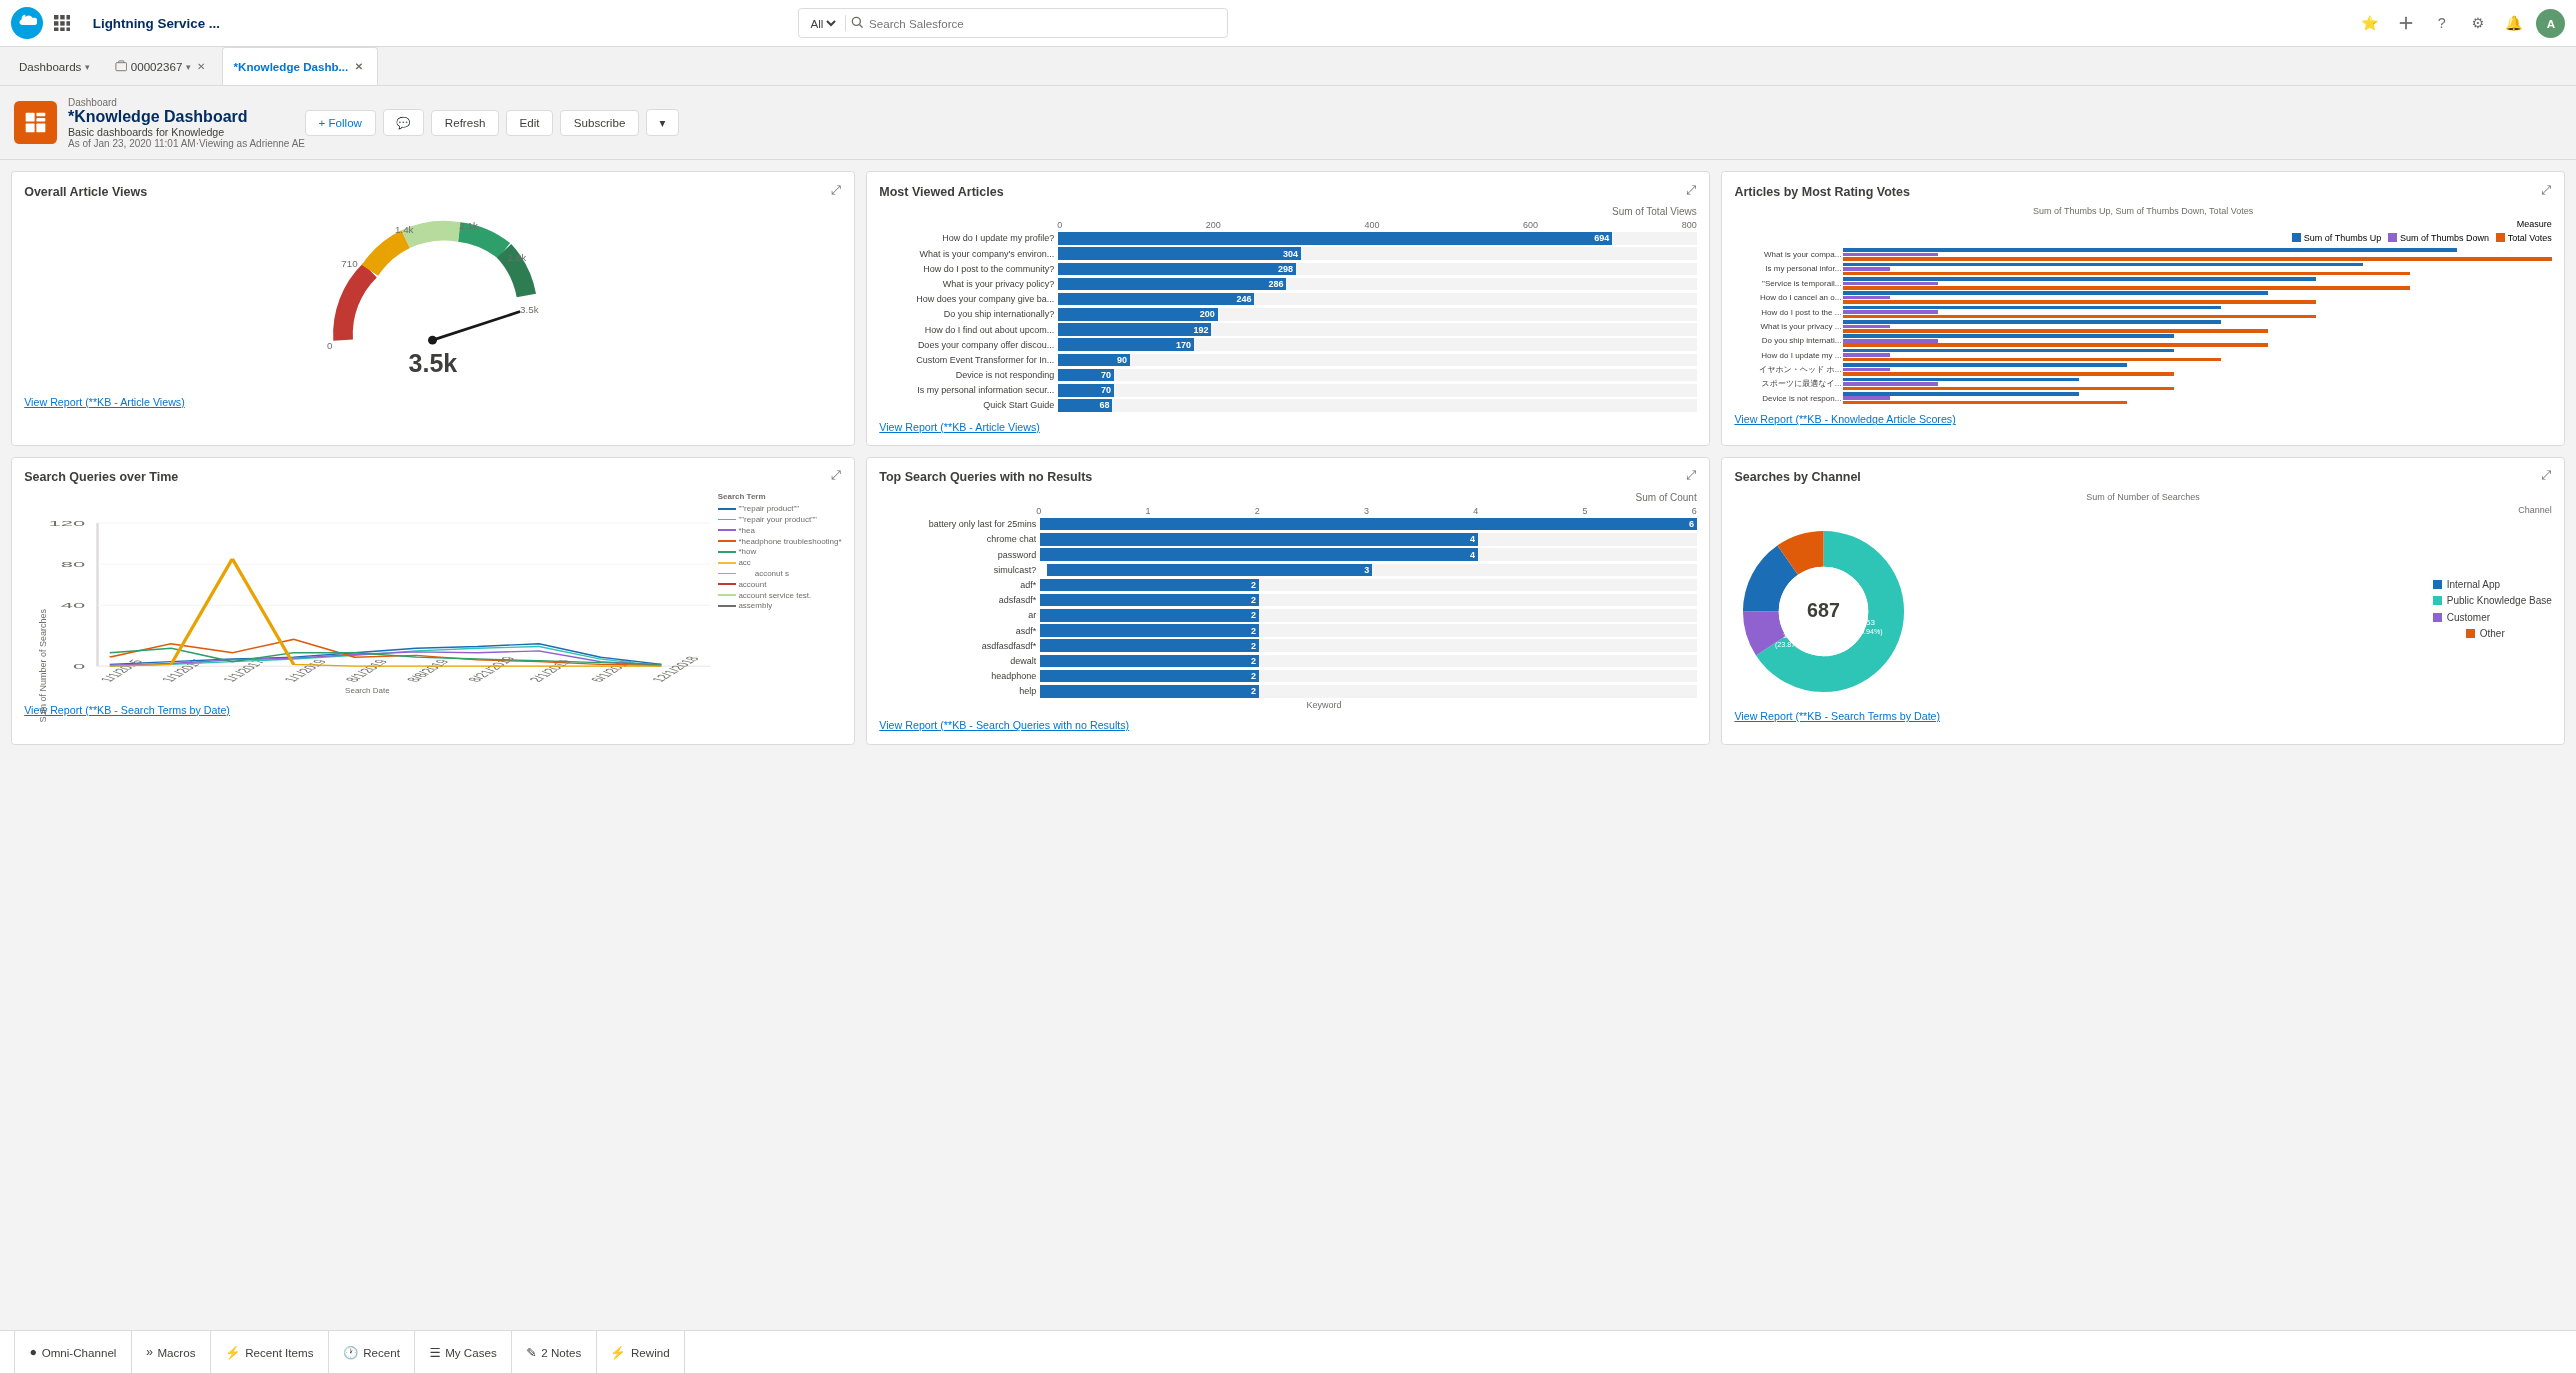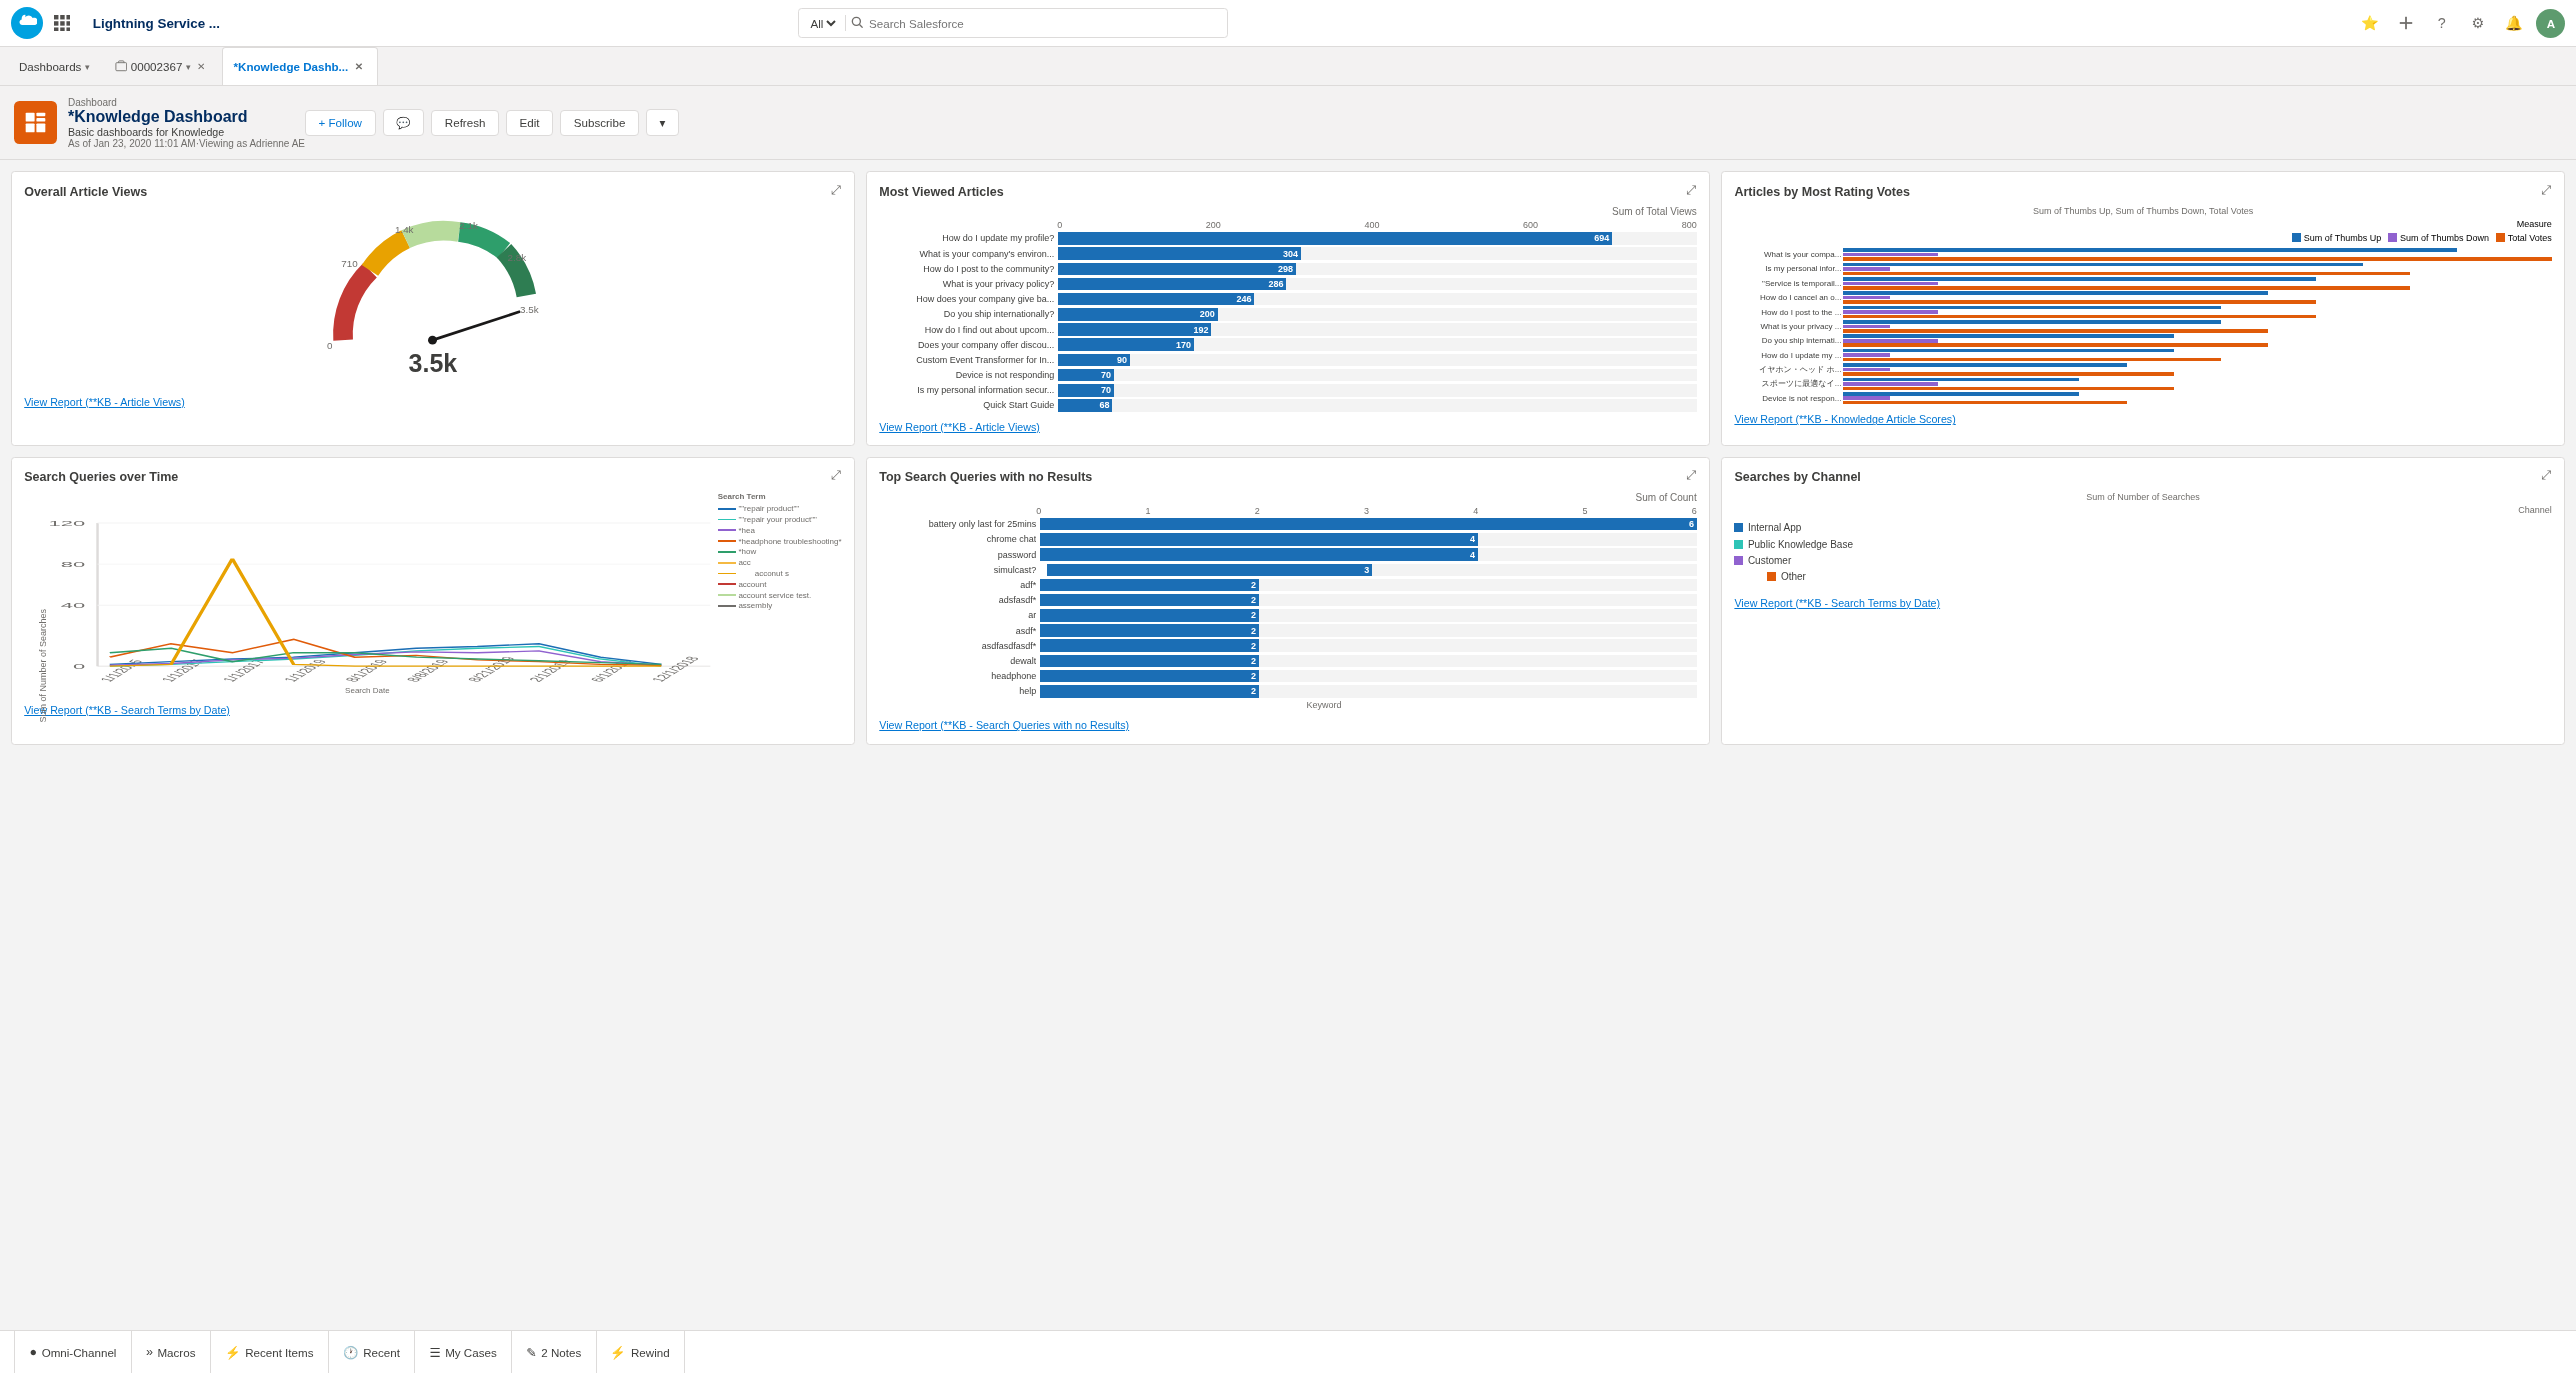--- a/index.html
+++ b/index.html
@@ -798,20 +798,39 @@
     </div>
     <a class="view-report-link">View Report (**KB - Search Queries with no Results)</a>
   </div>
 
   <div class="dashboard-card">
     <div class="card-title">Searches by Channel</div>
     <div class="card-expand">⤢</div>
     <div style="font-size:9px;color:#706e6b;text-align:center;margin-bottom:3.6px;">Sum of Number of Searches</div>
     <div style="font-size:9px;color:#706e6b;text-align:right;margin-bottom:7px;">Channel</div>
     <div style="display:flex;align-items:center;justify-content:space-between;">
+      <div style="position:relative;width:179px;height:179px;flex-shrink:0;">
+        <svg width="179" height="179" viewBox="0 0 200 200" style="font-size:13px">
+
+          <circle cx="100" cy="100" r="70" fill="none" stroke="#2ec4b6" stroke-width="40" stroke-dasharray="289 152" stroke-dashoffset="0" transform="rotate(-90, 100, 100)"></circle>
+          <circle cx="100" cy="100" r="70" fill="none" stroke="#9062cf" stroke-width="40" stroke-dasharray="40.5 400.5" stroke-dashoffset="-289" transform="rotate(-90, 100, 100)"></circle>
+          <circle cx="100" cy="100" r="70" fill="none" stroke="#1b6eb5" stroke-width="40" stroke-dasharray="67 374" stroke-dashoffset="-329.5" transform="rotate(-90, 100, 100)"></circle>
+          <circle cx="100" cy="100" r="70" fill="none" stroke="#e05b09" stroke-width="40" stroke-dasharray="44.5 396.5" stroke-dashoffset="-396.5" transform="rotate(-90, 100, 100)"></circle>
+
+          <circle cx="100" cy="100" r="50" fill="white"></circle>
+          <text x="100" y="106" text-anchor="middle" font-size="22" font-weight="700" fill="#3e3e3c">687</text>
+
+          <text x="100" y="68" text-anchor="middle" font-size="9" fill="#fff">63</text>
+          <text x="100" y="78" text-anchor="middle" font-size="8" fill="#fff">(9.17%)</text>
+          <text x="62" y="130" text-anchor="middle" font-size="9" fill="#fff">104</text>
+          <text x="62" y="140" text-anchor="middle" font-size="8" fill="#fff">(23.87%)</text>
+          <text x="150" y="115" text-anchor="middle" font-size="9" fill="#fff">453</text>
+          <text x="150" y="125" text-anchor="middle" font-size="8" fill="#fff">(65.94%)</text>
+        </svg>
+      </div>
       <div style="font-size:10px;color:#3e3e3c;">
         <div style="display:flex;align-items:center;gap:4.5px;margin-bottom:5.4px;">
           <span style="width:9px;height:9px;background:#1b6eb5;display:inline-block;"></span>
           <span>Internal App</span>
         </div>
         <div style="display:flex;align-items:center;gap:4.5px;margin-bottom:5.4px;">
           <span style="width:9px;height:9px;background:#2ec4b6;display:inline-block;"></span>
           <span>Public Knowledge Base</span>
         </div>
         <div style="display:flex;align-items:center;gap:4.5px;margin-bottom:5.4px;">

